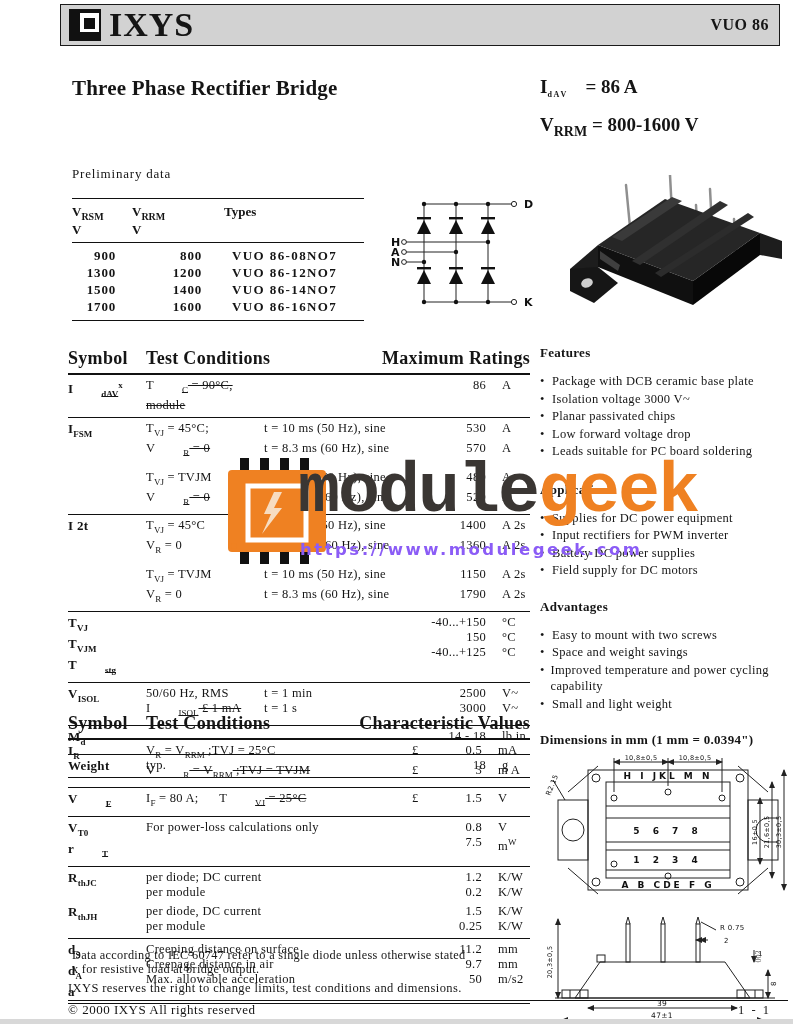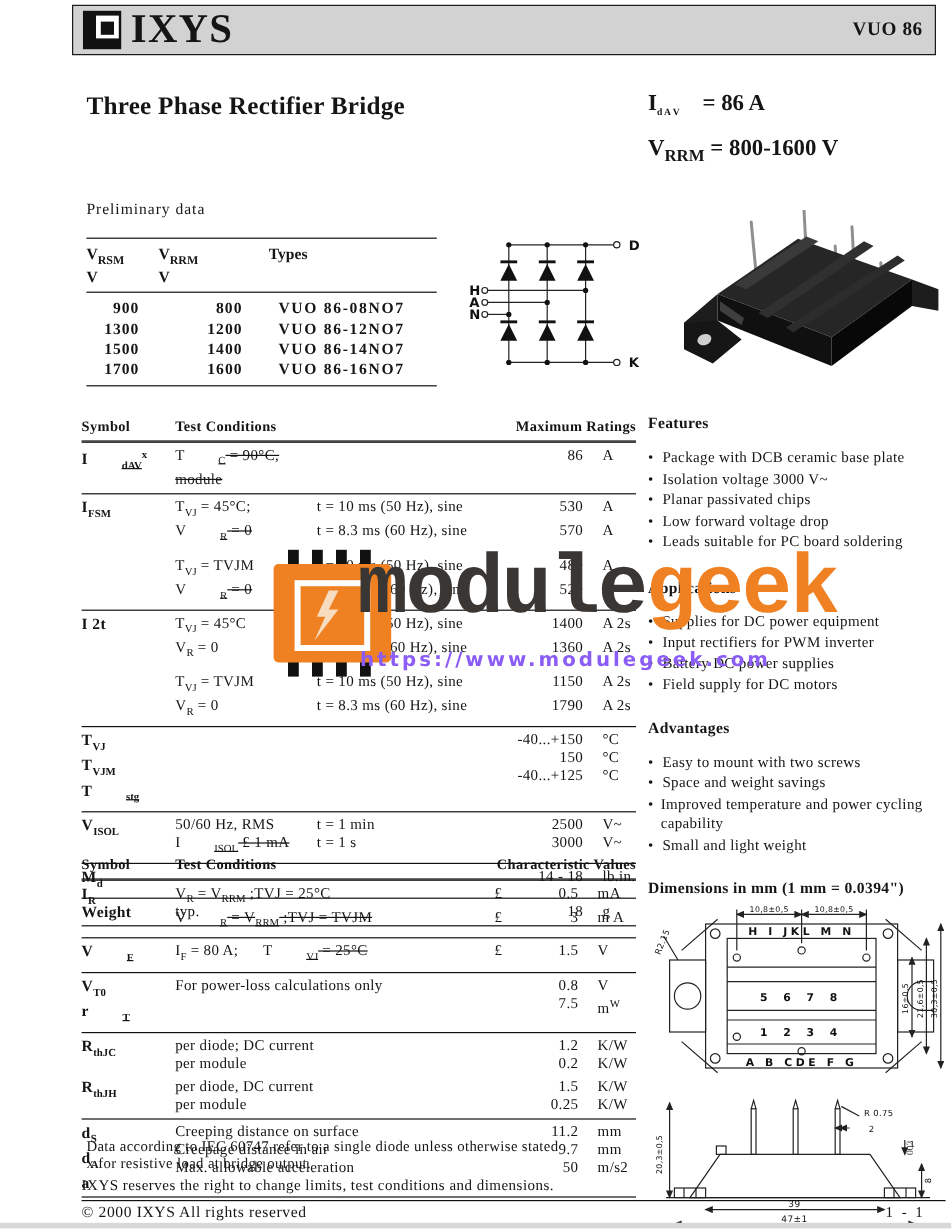--- a/index.html
+++ b/index.html
@@ -20,21 +20,21 @@
   
   .types{position:absolute;left:72px;top:198px;width:292px;font-size:13px;font-weight:bold;border-top:1.4px solid #111;border-bottom:1.4px solid #111;}
   .types .thd{display:grid;grid-template-columns:60px 92px 1fr;padding:5px 0 4px;border-bottom:1.4px solid #111;}
   .types .thd sub{font-size:10px;vertical-align:-4px;}
   .types .trow{display:grid;grid-template-columns:44px 86px 1fr;line-height:17px;letter-spacing:.8px;}
   .types .trow .t1,.types .trow .t2{text-align:right;}
   .types .trow .t3{padding-left:30px;letter-spacing:1.4px;}
   .types .tbody{padding:4px 0 5px;}
   
   .tbl{position:absolute;left:68px;width:462px;font-size:12.5px;letter-spacing:.3px;border-bottom:1.4px solid #111;}
-  .thead{display:grid;grid-template-columns:78px 1fr auto;font-weight:bold;font-size:12px;
+  .thead{display:grid;grid-template-columns:78px 1fr auto;font-weight:bold;font-size:18px;
          padding-bottom:4px;border-bottom:1.5px solid #111;}
   .thead .hv{text-align:right;}
   .blk{display:flex;border-top:1.2px solid #111;padding:3px 0 4px;}
   .blk.noTop{border-top:none;padding-top:0;}
   .sym{width:78px;font-weight:bold;font-size:13px;}
   .sym div{line-height:15px;}
   .rows{flex:1;}
   .ln{display:grid;grid-template-columns:118px 1fr 64px 40px;line-height:15px;}
   .ln2{display:grid;grid-template-columns:1fr 18px 56px 44px;line-height:15px;}
   .ln .v,.ln2 .v{text-align:right;padding-right:4px;}

